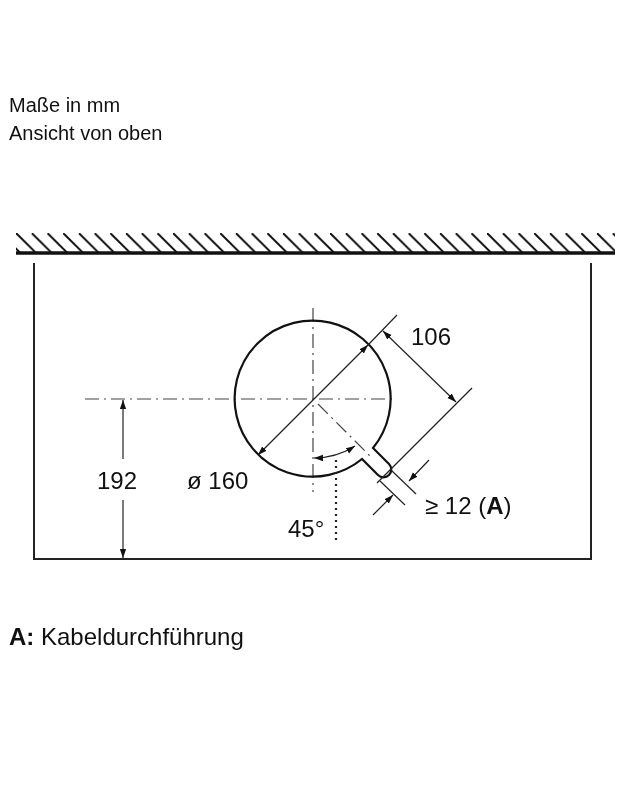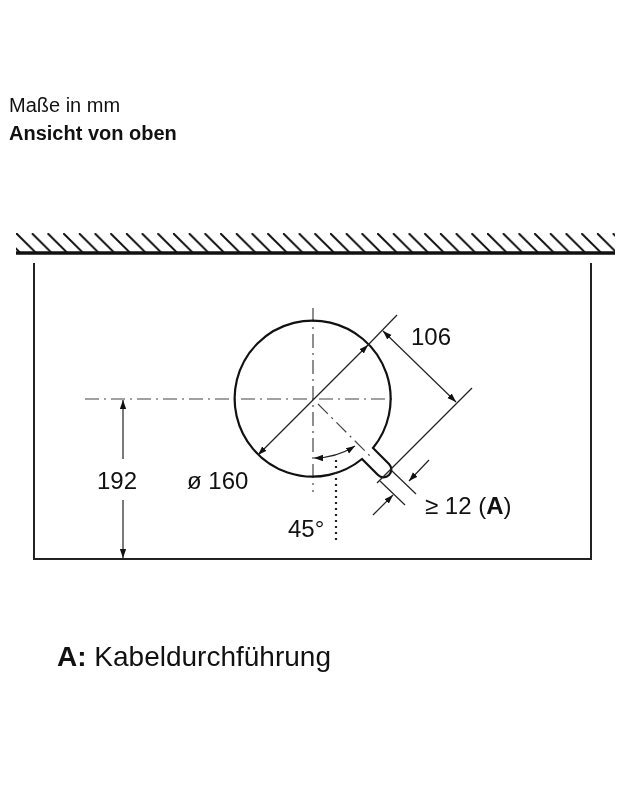--- a/index.html
+++ b/index.html
@@ -1,21 +1,21 @@
 <!DOCTYPE html>
 <html><head>
 <meta charset="utf-8">
 <style>
   html, body { margin: 0; padding: 0; background: #ffffff; }
   body { width: 625px; height: 794px; position: relative; overflow: hidden;
          font-family: "Liberation Sans", sans-serif; color: #111; }
   .hdr { position: absolute; left: 9px; font-size: 20px; line-height: 28px; white-space: nowrap; }
   #title1 { top: 91px; font-weight: normal; }
-  #title2 { top: 119px; font-weight: bold; text-align: center; }
-  #legend { position: absolute; left: 9px; top: 643px; font-size: 28px; line-height: 28px; white-space: nowrap; margin-left: 48px; }
+  #title2 { top: 119px; font-weight: normal; text-align: center; }
+  #legend { position: absolute; left: 9px; top: 623px; font-size: 24px; line-height: 28px; white-space: nowrap; }
   #legend b { font-weight: bold; }
   svg { position: absolute; left: 0; top: 0; }
   .lbl { font-family: "Liberation Sans", sans-serif; font-size: 24px; fill: #111; }
 </style>
 </head>
 <body>
 
 <div id="title1" class="hdr">Maße in mm</div>
 <div id="title2" class="hdr">Ansicht von oben</div>
 

